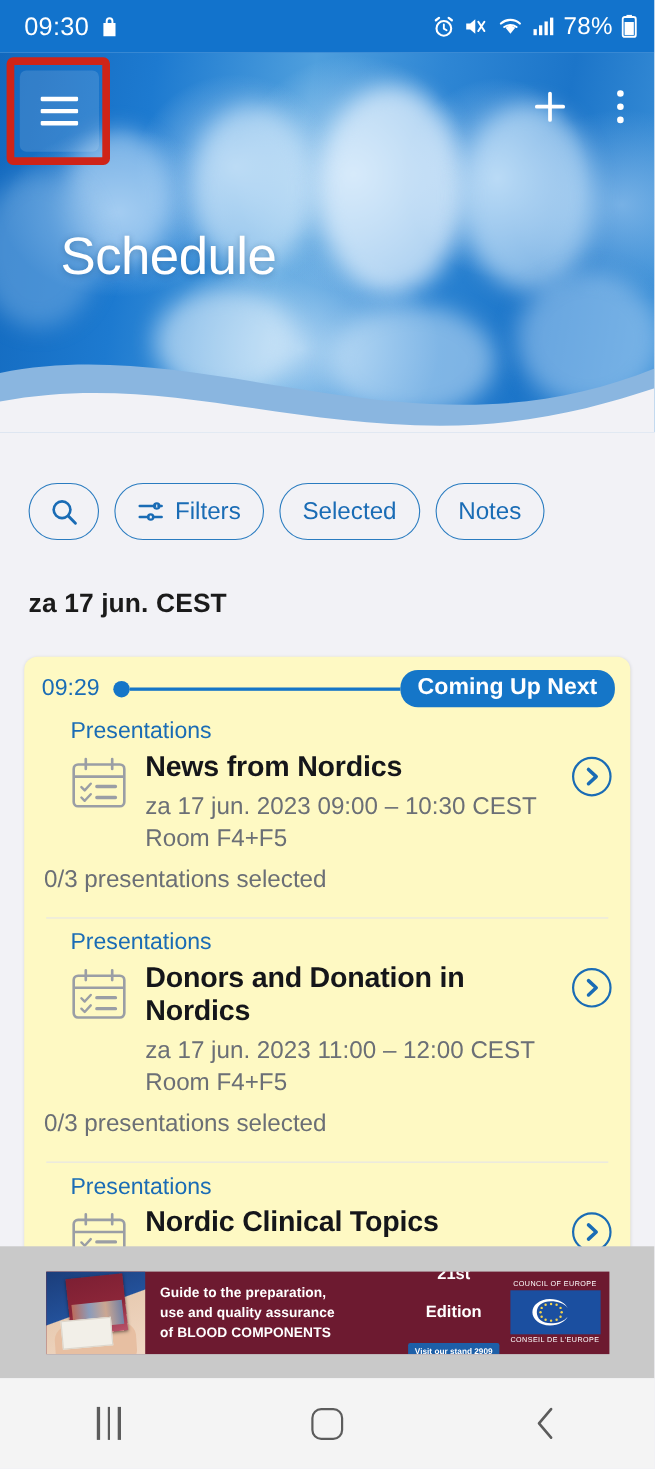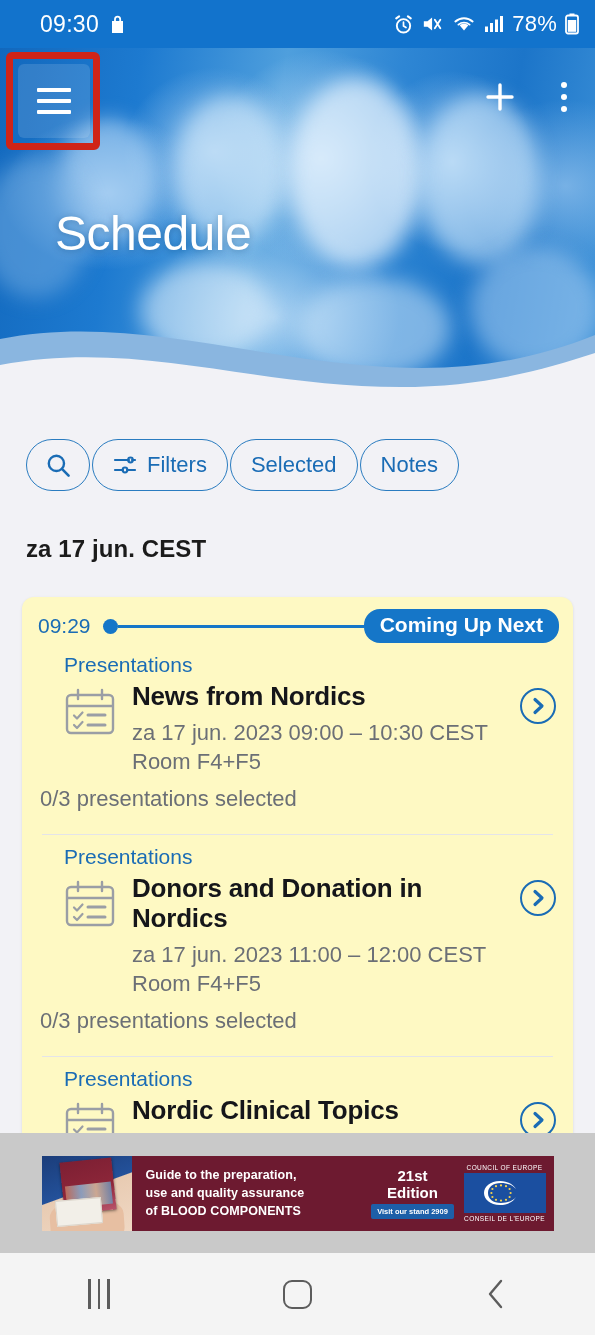--- a/index.html
+++ b/index.html
@@ -9,21 +9,21 @@
     background: #f2f2f6;
     overflow: hidden;
   }
   #screen { position: relative; width: 595px; height: 1335px; background: #f2f2f6; }
 
   
   .status-bar {
     position: absolute; top: 0; left: 0; width: 595px; height: 48px;
     background: #1273cc;
     display: flex; align-items: center; justify-content: space-between;
-    padding: 0 16px 0 40px;
+    padding: 0 16px 0 22px;
     color: #ffffff;
   }
   .status-left { display: flex; align-items: center; gap: 10px; }
   .status-clock { font-size: 23px; font-weight: 500; letter-spacing: .3px; }
   .status-right { display: flex; align-items: center; gap: 8px; }
   .status-batt-text { font-size: 22px; font-weight: 500; letter-spacing: .2px; }
   .sicon { display: block; }
 
   
   .hero {
@@ -47,21 +47,21 @@
     font-size: 48px; font-weight: 400; color: #ffffff;
     letter-spacing: -0.5px;
     text-shadow: 0 1px 6px rgba(10,60,110,.35);
   }
   .wave-wrap { position: absolute; left: 0; bottom: 0; width: 595px; height: 80px; }
 
   
   .content { position: absolute; top: 393px; left: 0; width: 595px; height: 740px; background: #f2f2f6; }
 
   .chip-row {
-    display: flex; align-items: center; gap: 2px;
+    display: flex; align-items: center; gap: 14px;
     padding: 46px 0 0 26px;
   }
   .chip {
     height: 52px; border: 1.6px solid #2a7cc0; border-radius: 26px;
     background: transparent; color: #1a6cb5;
     display: flex; align-items: center; justify-content: center; gap: 10px;
     padding: 0 20px; font-size: 22px; font-weight: 400; white-space: nowrap;
   }
   .chip.icon-only { width: 64px; padding: 0; }
 
@@ -139,21 +139,21 @@
     position: absolute; left: 14px; bottom: 6px; width: 46px; height: 26px;
     background: #f2efe8; border: 1px solid #dcd6cc; transform: rotate(-5deg);
   }
   .ad-copy {
     flex: 1 1 auto; display: flex; flex-direction: column; justify-content: center;
     padding-left: 14px; color: #ffffff;
   }
   .ad-copy-line { font-size: 12.5px; font-weight: 700; line-height: 1.45; letter-spacing: .1px; }
   .ad-edition {
     flex: 0 0 auto; width: 86px; display: flex; flex-direction: column;
-    align-items: center; justify-content: center; color: #fff; gap: 0;
+    align-items: center; justify-content: center; color: #fff; gap: 17px;
   }
   .ad-ed-num { font-size: 15px; font-weight: 700; }
   .ad-ed-word { font-size: 15px; font-weight: 700; }
   .ad-stand {
     margin-top: 3px; background: #1d5fa8; color: #fff; font-size: 7.5px; font-weight: 700;
     padding: 3px 6px; border-radius: 2px; white-space: nowrap;
   }
   .ad-edqm {
     flex: 0 0 auto; width: 105px; display: flex; flex-direction: column;
     align-items: center; justify-content: center; color: #fff; padding: 4px 0;

